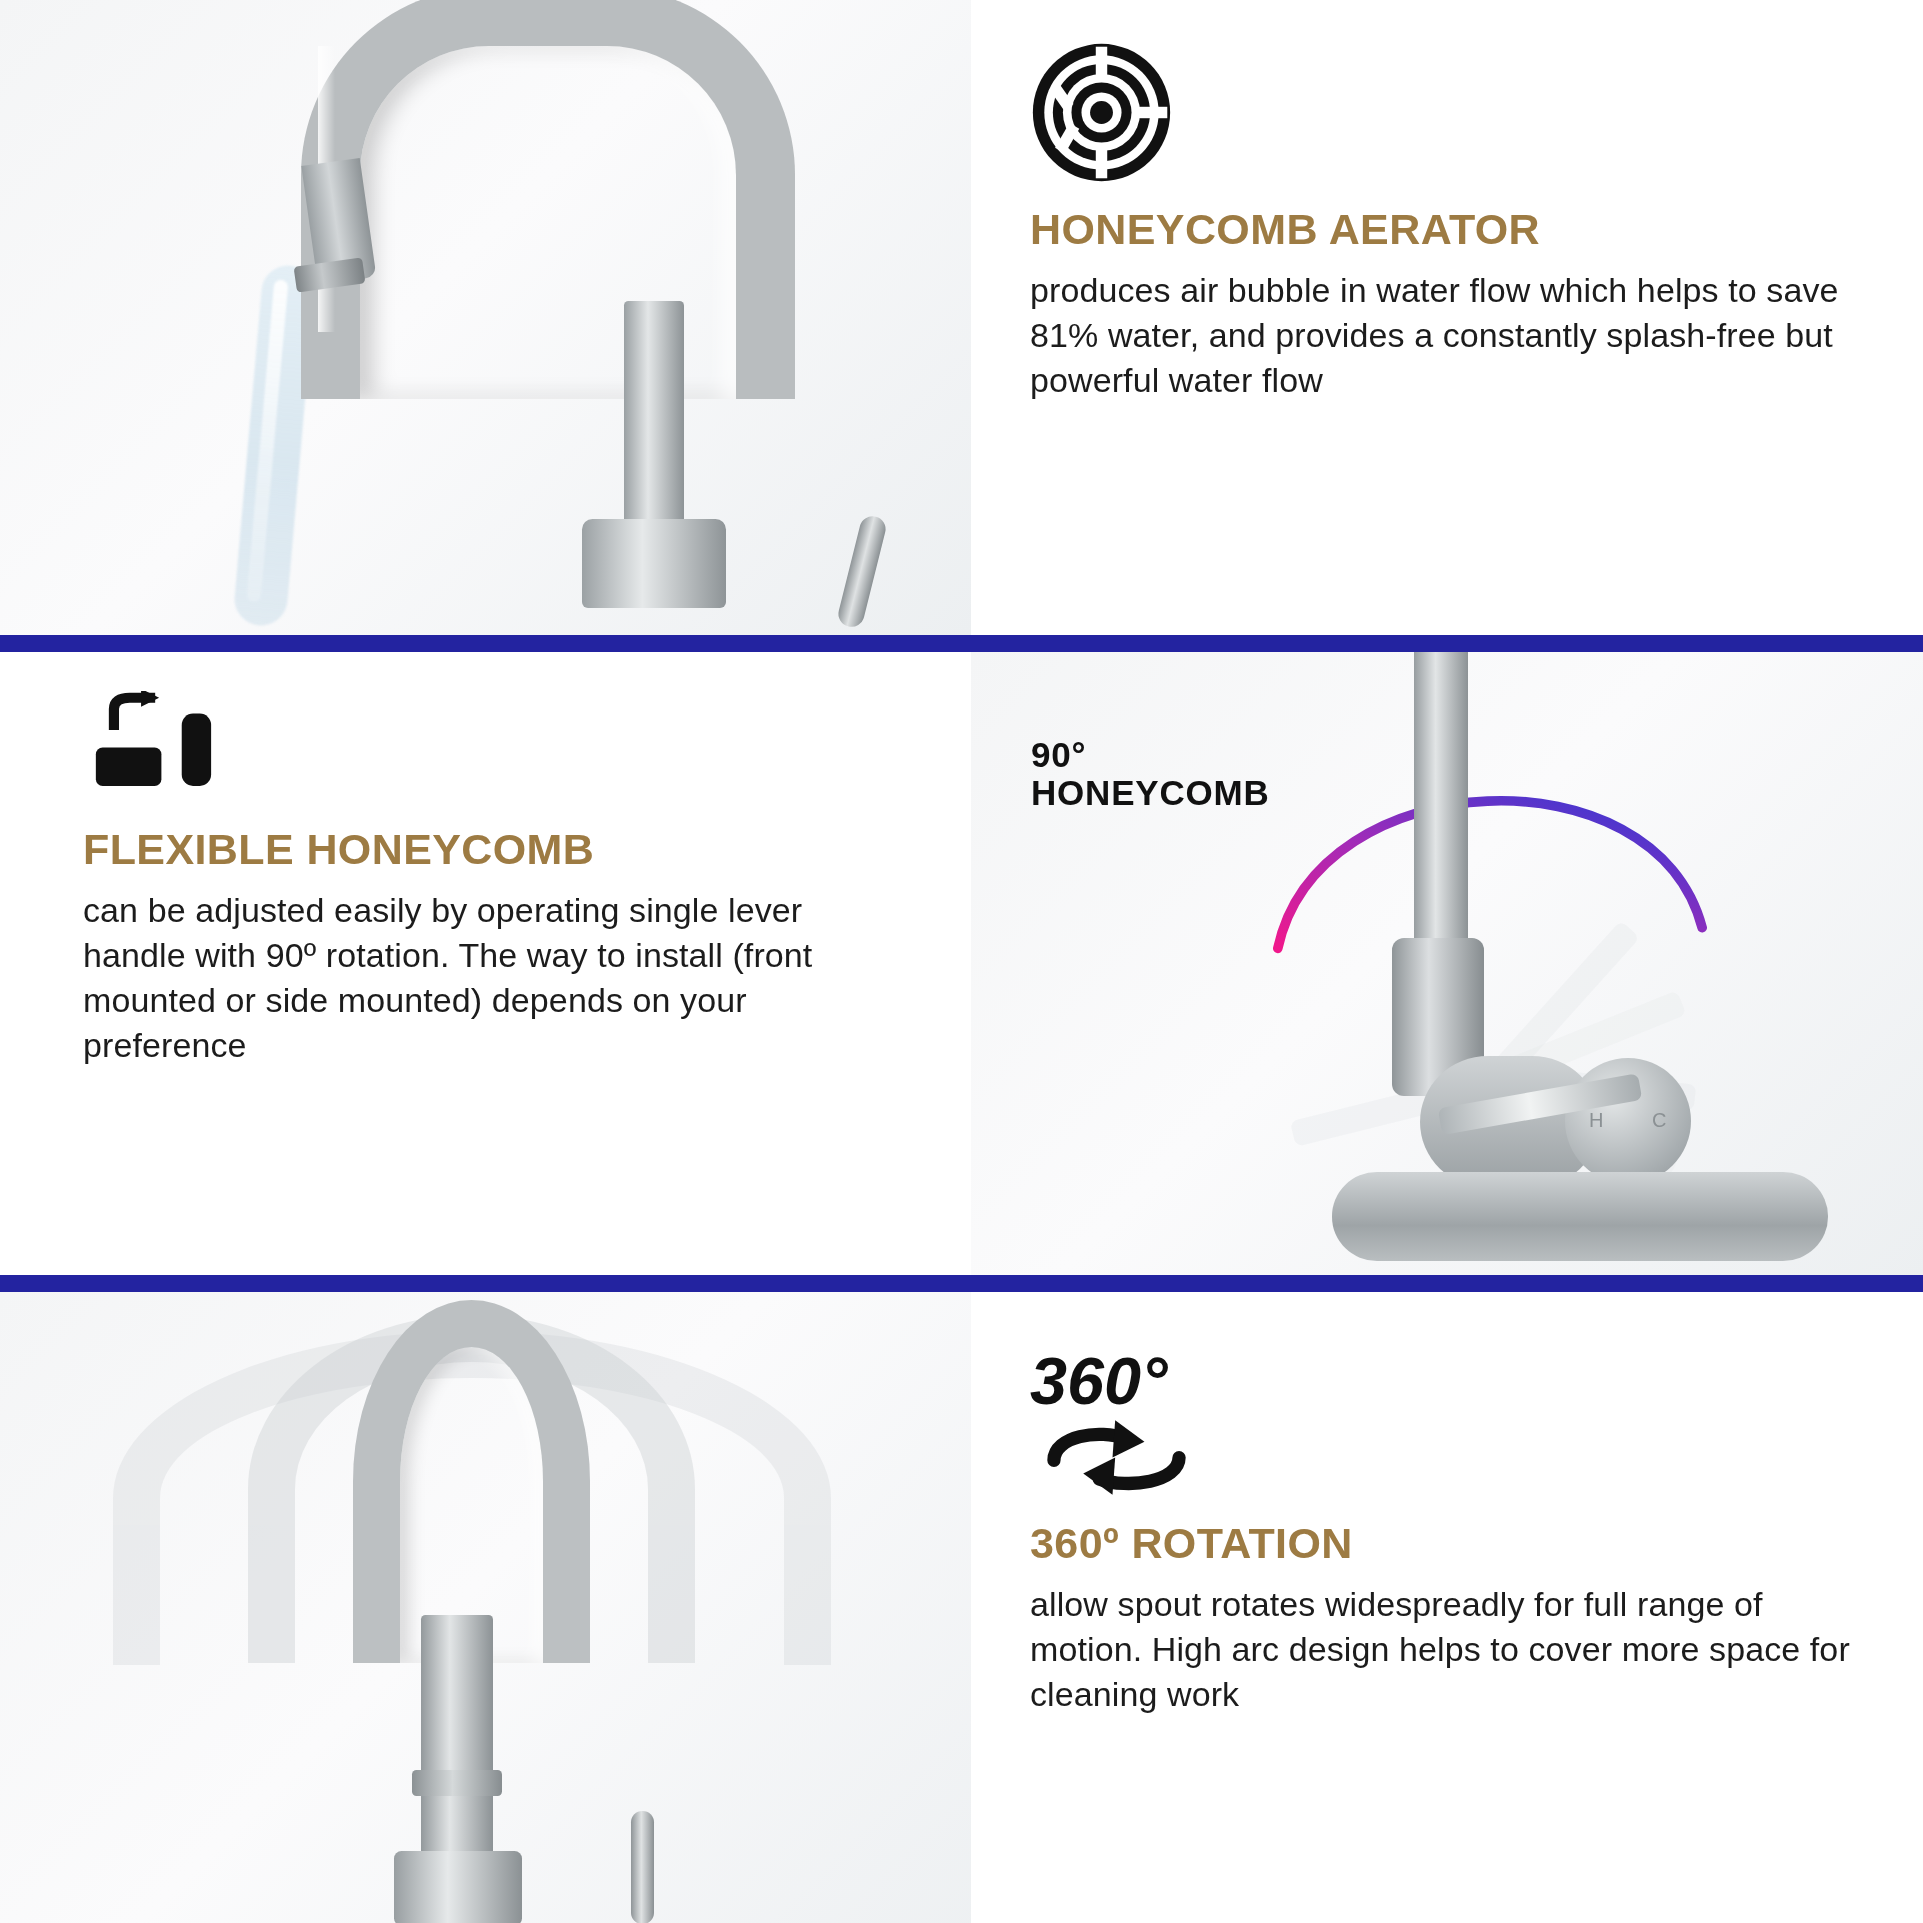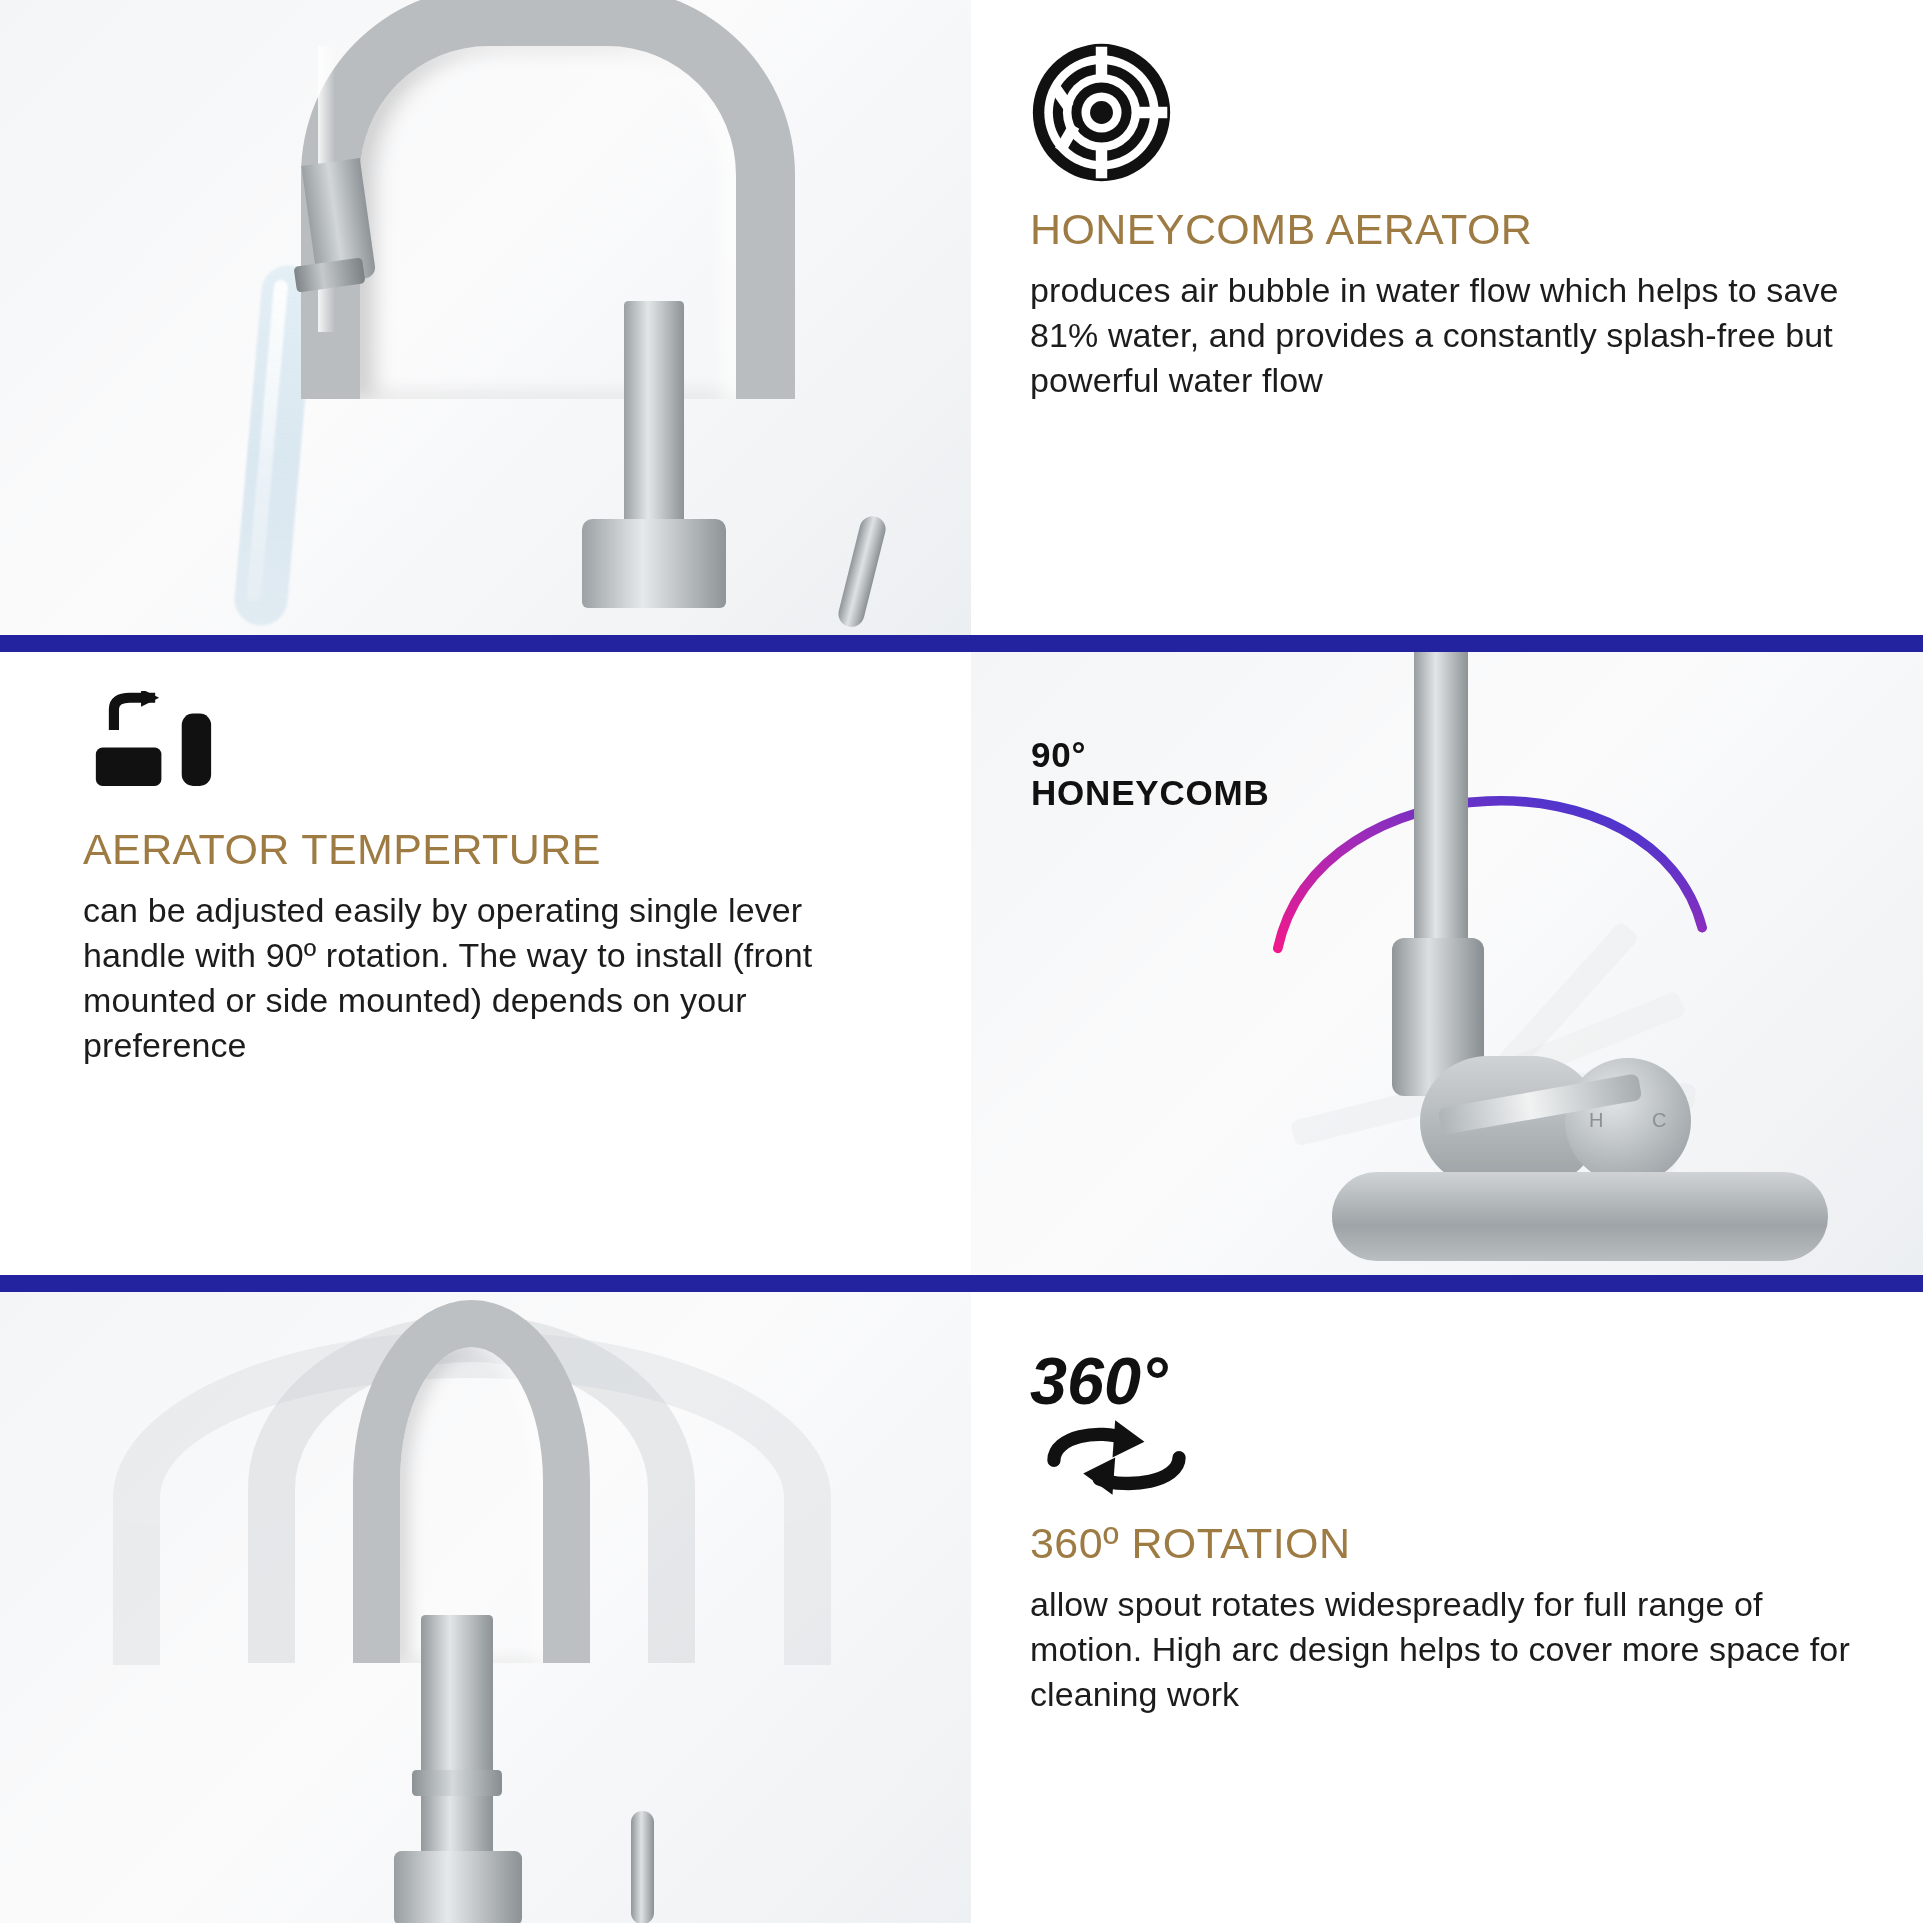--- a/index.html
+++ b/index.html
@@ -62,21 +62,21 @@
   .txt-inner.left-pad {
     padding: 39px 83px 0 83px;
   }
   .icon-wrap {
     margin-bottom: 19.5px;
   }
   h2.heading {
     margin: 0 0 16.5px 0;
     font-size: 43px;
     line-height: 1.05;
-    font-weight: normal;
+    font-weight: bold;
     color: #9d7b43;
     letter-spacing: 0.4px;
   }
   p.body {
     margin: 0;
     font-size: 34px;
     line-height: 1.32;
     color: #1c1c1c;
     font-weight: 400;
     letter-spacing: 0.1px;
@@ -355,21 +355,21 @@
     <div class="cell cell-txt" style="width:971px;">
       <div class="txt-inner left-pad">
         <div class="icon-wrap">
           <svg class="icon-temp" viewBox="0 0 130 100" aria-hidden="true">
             <path d="M26 30 L26 16 Q26 6 40 6 L58 6" stroke="#111" stroke-width="9" fill="none" stroke-linecap="square"></path>
             <path d="M50 -2 L66 6 L50 14 Z" fill="#111"></path>
             <rect x="10" y="50" width="58" height="34" rx="6" fill="#111"></rect>
             <rect x="86" y="20" width="26" height="64" rx="10" fill="#111"></rect>
           </svg>
         </div>
-        <h2 class="heading">AERATOR TEMPERTURE</h2>
+        <h2 class="heading">FLEXIBLE HONEYCOMB</h2>
         <p class="body">can be adjusted easily by operating single lever handle with 90º rotation. The way to install (front mounted or side mounted) depends on your preference</p>
       </div>
     </div>
 
     <div class="cell cell-img" style="width:953px;">
       <div class="faucet2">
 
         <div class="rot-label">
           <div>90°</div>
           <div>HONEYCOMB</div>

